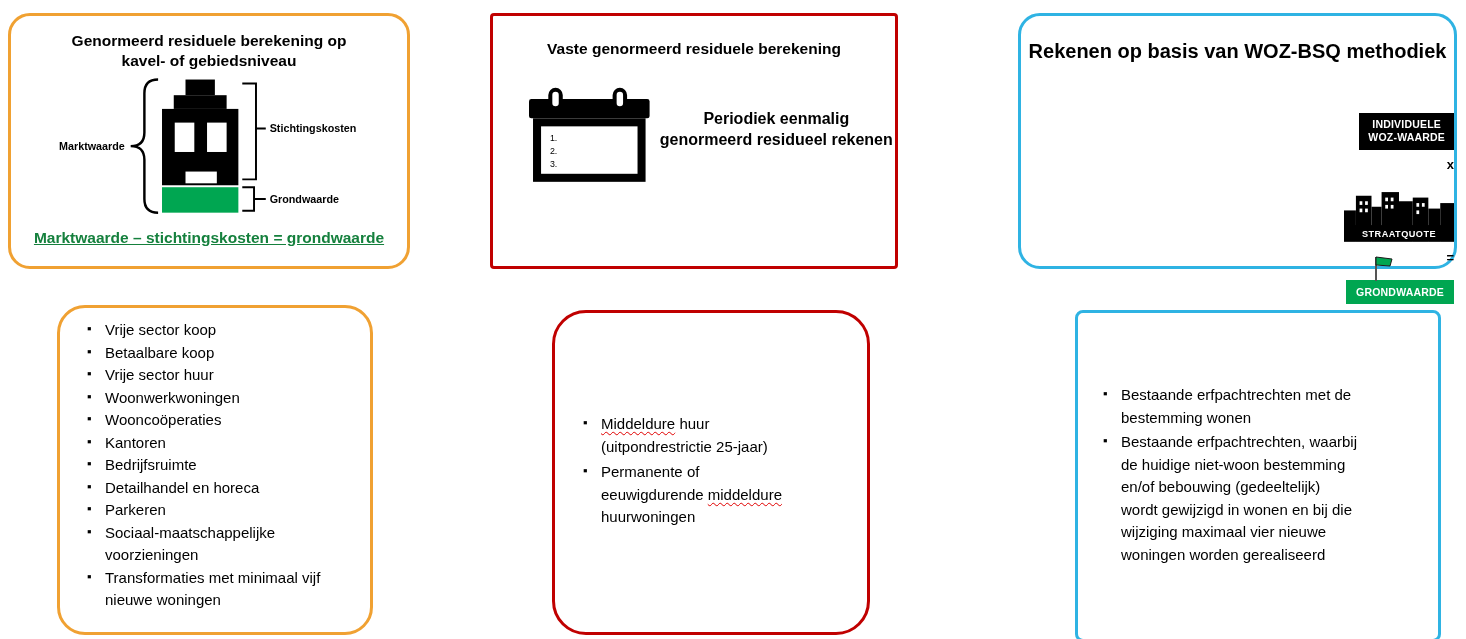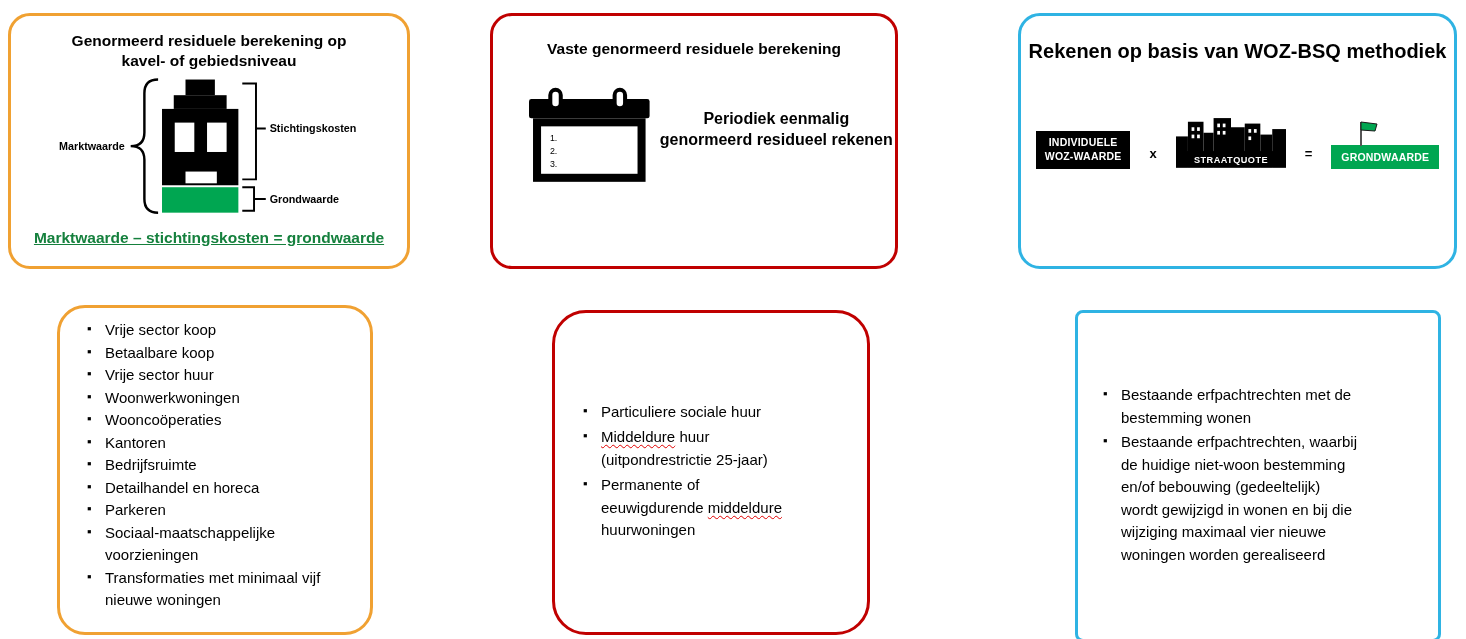--- a/index.html
+++ b/index.html
@@ -4,35 +4,35 @@
 <style>
   html,body { margin:0; padding:0; background:#ffffff; }
   .stage {
     position:relative; width:1466px; height:639px; background:#ffffff;
     font-family:"Liberation Sans", sans-serif; color:#000; overflow:hidden;
   }
   .card { position:absolute; background:#fff; box-sizing:border-box; }
 
   
   #card1 { left:8px;   top:13px; width:402px; height:256px; border:3px solid #F0A132; border-radius:22px; }
-  #card2 { left:490px; top:13px; width:408px; height:256px; border:3px solid #C00000; border-radius:22px; }
+  #card2 { left:490px; top:13px; width:408px; height:256px; border:3px solid #C00000; border-radius:4px; }
   #card3 { left:1018px;top:13px; width:439px; height:256px; border:3px solid #2FB3E3; border-radius:22px; }
 
   .card-title { text-align:center; font-weight:bold; font-size:15.5px; line-height:1.28; }
   #card1 .card-title { margin:15px auto 0; width:312px;text-align:center; }
   #card2 .card-title { margin-top:23px; }
   #card3 .card-title { margin-top:23px; font-size:20px; }
 
   .building-wrap { margin-top:5px; display:flex; justify-content:center; }
   .formula { margin-top:3px; text-align:center; font-weight:bold; font-size:15.5px; color:#15803d;text-decoration:underline; }
 
   .card2-row { display:flex; align-items:center; margin-top:24px; padding-left:36px; }
   .card2-caption { width:252px; margin-left:8px; margin-top:-14px; text-align:center; font-weight:bold; font-size:16px; line-height:1.32; }
 
-  .card3-row { display:flex; align-items:flex-end; justify-content:center; gap:19px; margin-top:48px; }
+  .card3-row { display:flex; align-items:flex-end; justify-content:center; gap:7px; margin-top:48px;flex-direction:column; }
   .badge-black { background:#000; color:#fff; font-weight:bold; font-size:10.5px; line-height:1.3;
                  padding:5px 9px; text-align:center; letter-spacing:0.2px; }
   .op { font-weight:bold; font-size:13px; margin-bottom:8px; }
   .badge-green-wrap { position:relative; }
   .badge-green { background:#00A651; color:#fff; font-weight:bold; font-size:10.5px; padding:6px 10px; letter-spacing:0.2px; }
   .flag { position:absolute; top:-27px; left:22px; }
 
   
   #card1b { left:57px;  top:305px; width:316px; height:330px; border:3px solid #F0A132; border-radius:28px; padding:11px 6px 6px 26px; }
   #card2b { left:552px; top:310px; width:318px; height:325px; border:3px solid #C00000; border-radius:34px; display:flex; align-items:center; }
@@ -154,21 +154,20 @@
       <li>Bedrijfsruimte</li>
       <li>Detailhandel en horeca</li>
       <li>Parkeren</li>
       <li>Sociaal-maatschappelijke voorzieningen</li>
       <li>Transformaties met minimaal vijf nieuwe woningen</li>
     </ul>
   </div>
 
   <div class="card" id="card2b">
     <ul class="bullets">
-      <li>Particuliere sociale huur</li>
       <li><span class="misspelled">Middeldure</span><span> huur (uitpondrestrictie 25-jaar)</span></li>
       <li><span>Permanente of eeuwigdurende </span><span class="misspelled">middeldure</span><span> huurwoningen</span></li>
     </ul>
   </div>
 
   <div class="card" id="card3b">
     <ul class="bullets">
       <li>Bestaande erfpachtrechten met de bestemming wonen</li>
       <li>Bestaande erfpachtrechten, waarbij de huidige niet-woon bestemming en/of bebouwing (gedeeltelijk) wordt gewijzigd in wonen en bij die wijziging maximaal vier nieuwe woningen worden gerealiseerd</li>
     </ul>

